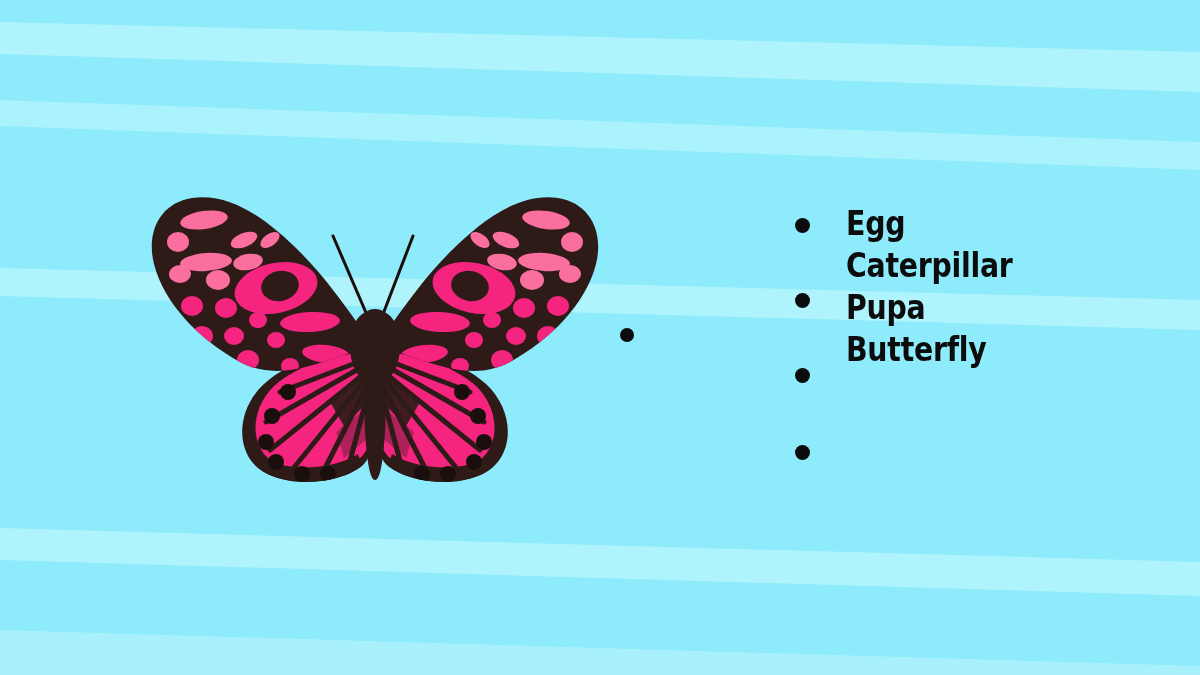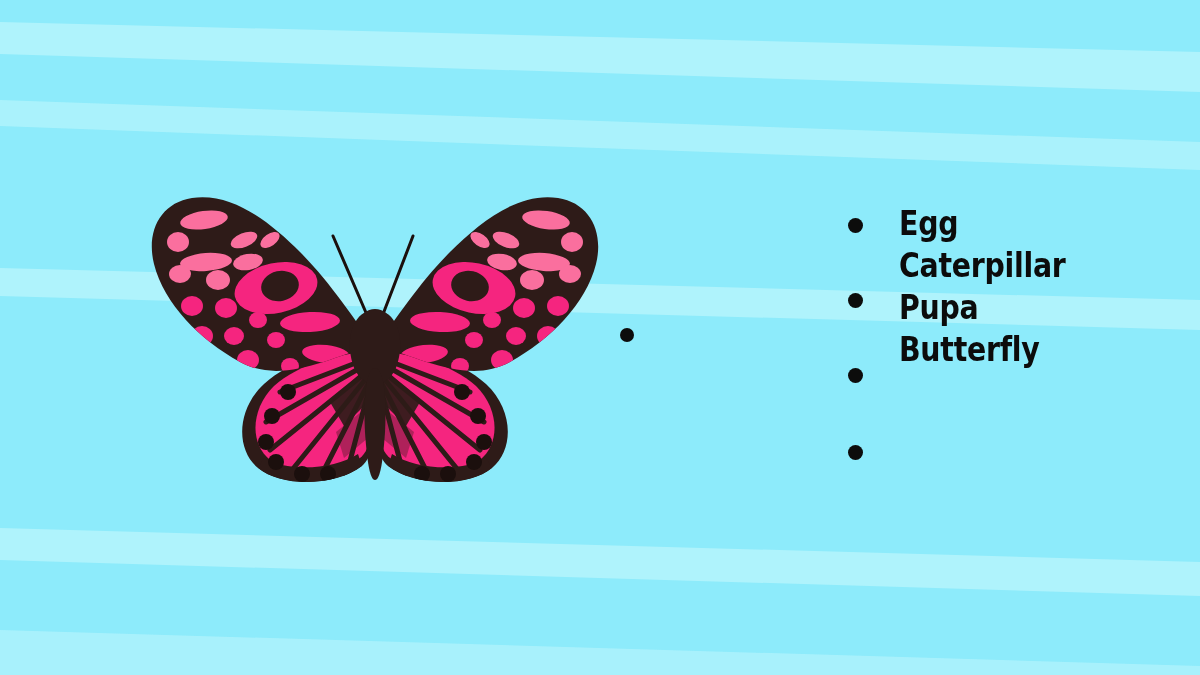--- a/index.html
+++ b/index.html
@@ -35,21 +35,21 @@
   #butterfly-figure svg {
     display: block;
     width: 100%;
     height: 100%;
     overflow: visible;
   }
 
   
   #stages-list {
     position: absolute;
-    left: 848px;
+    left: 795px;
     top: 196px;
     width: 300px;
     height: 290px;
   }
   .bullet-dot {
     position: absolute;
     left: 0px;
     width: 15px;
     height: 15px;
     border-radius: 50%;

